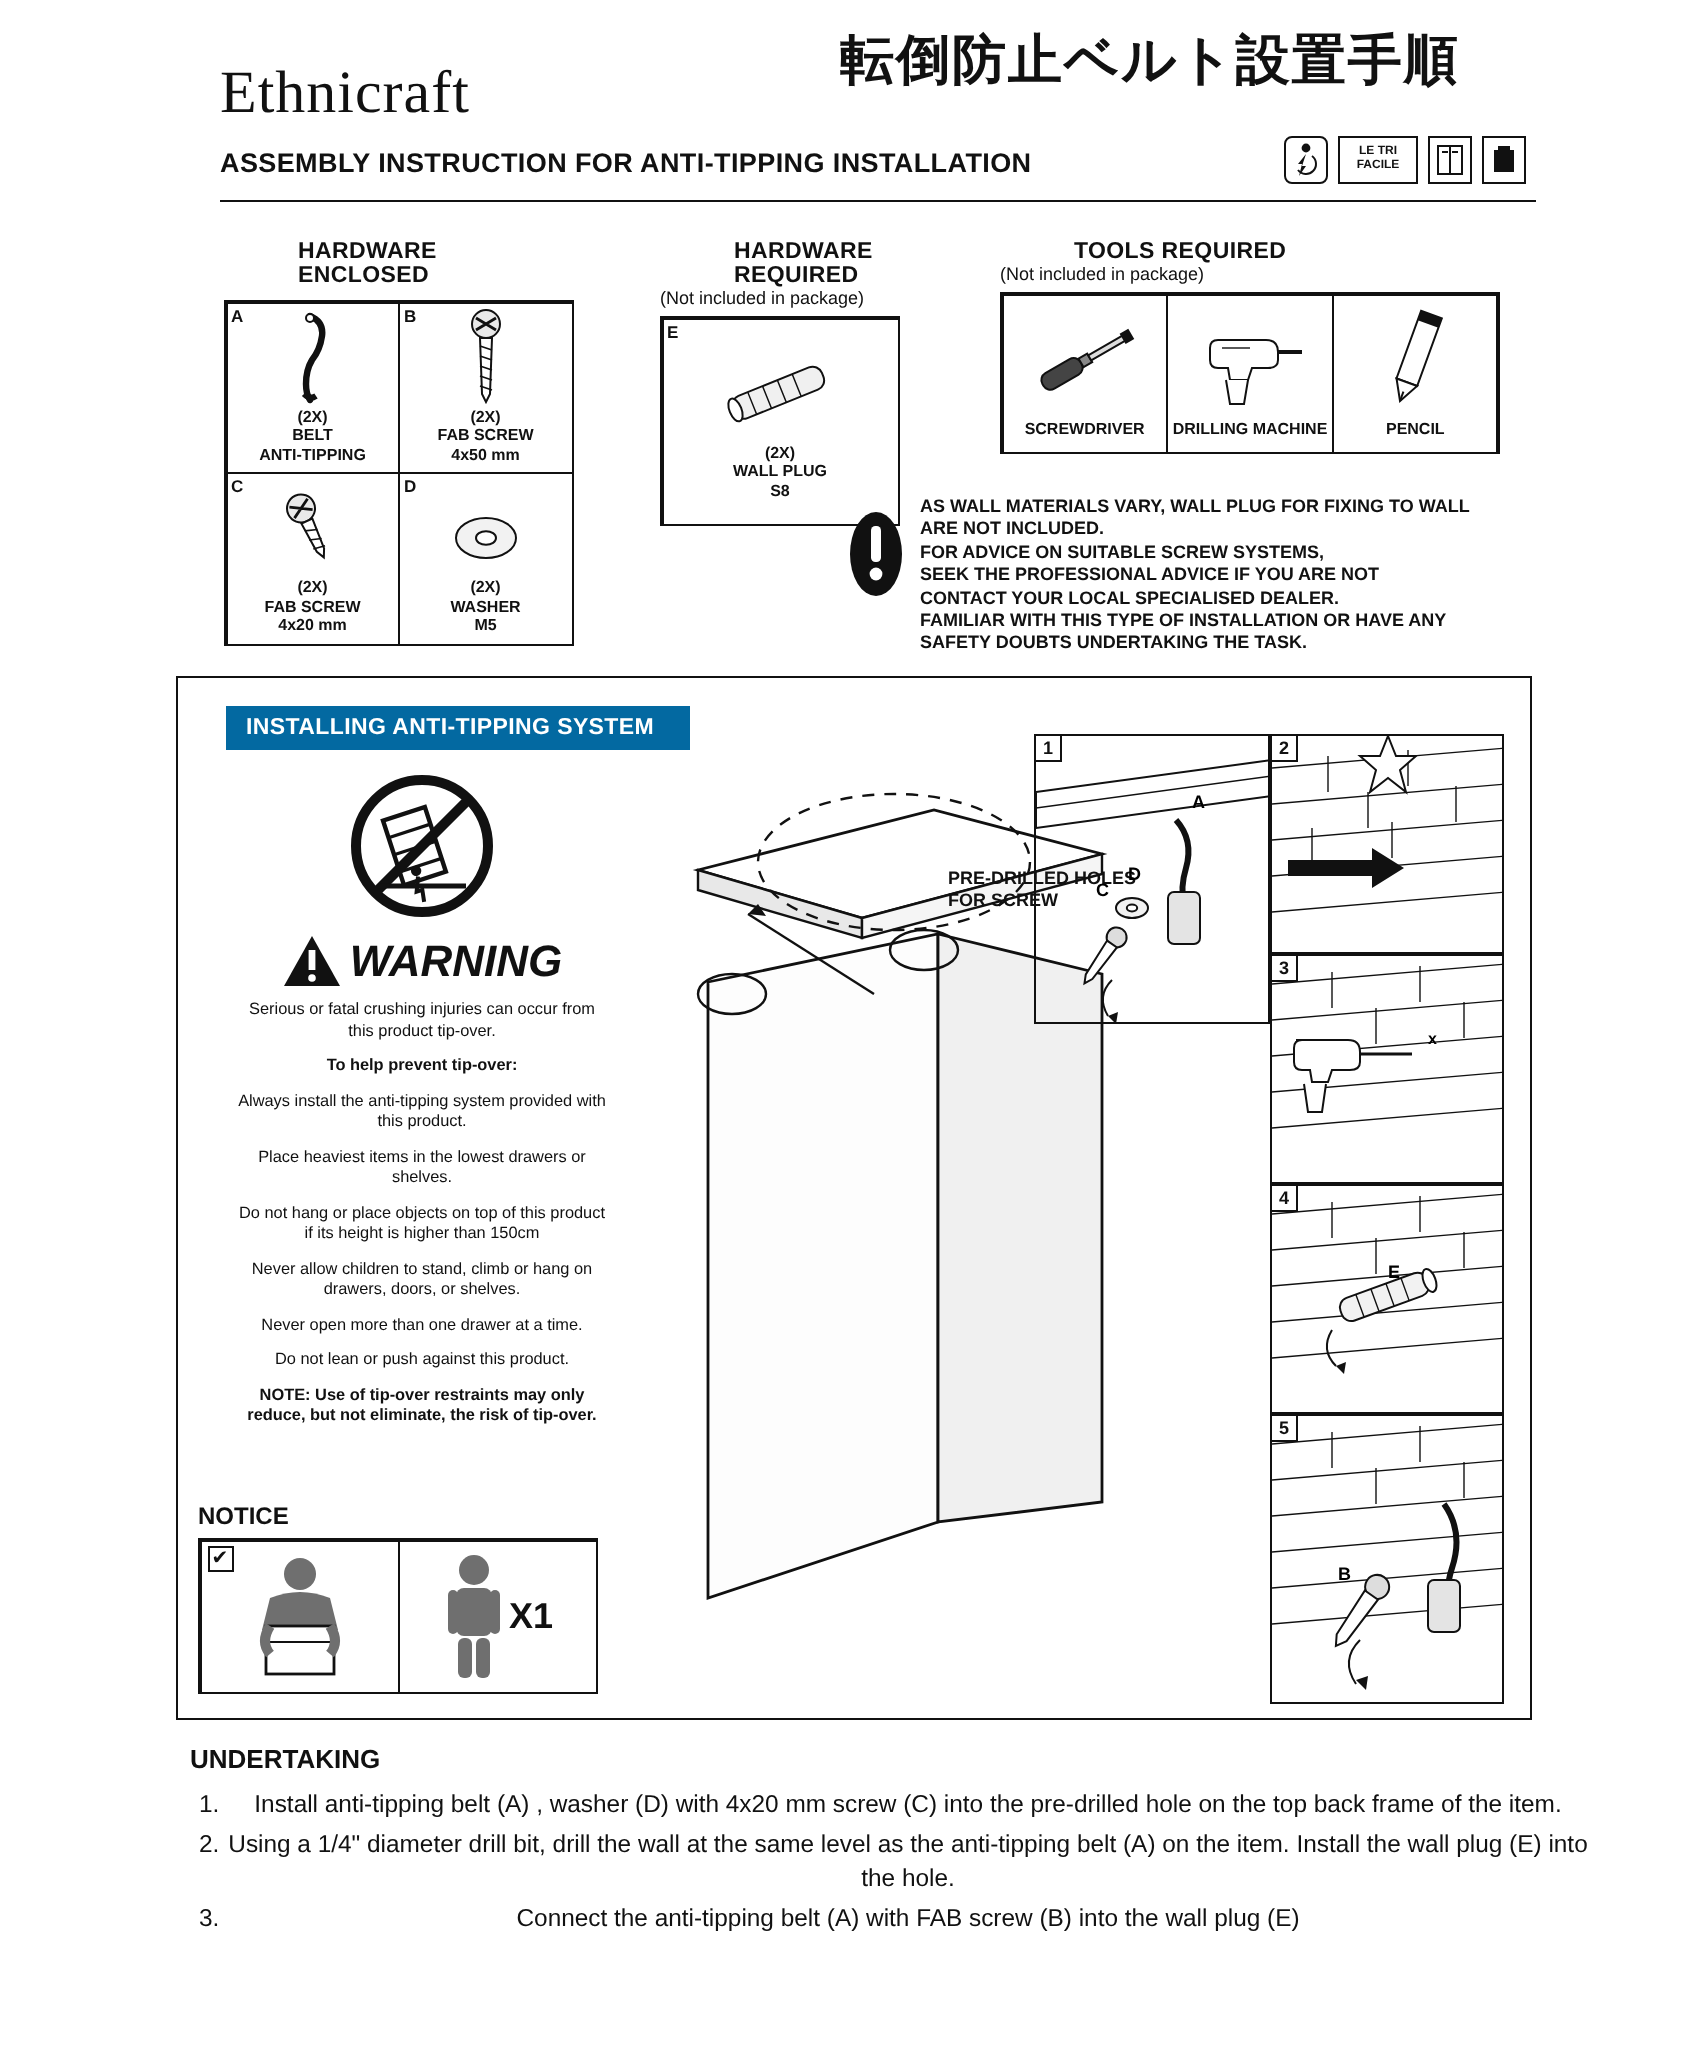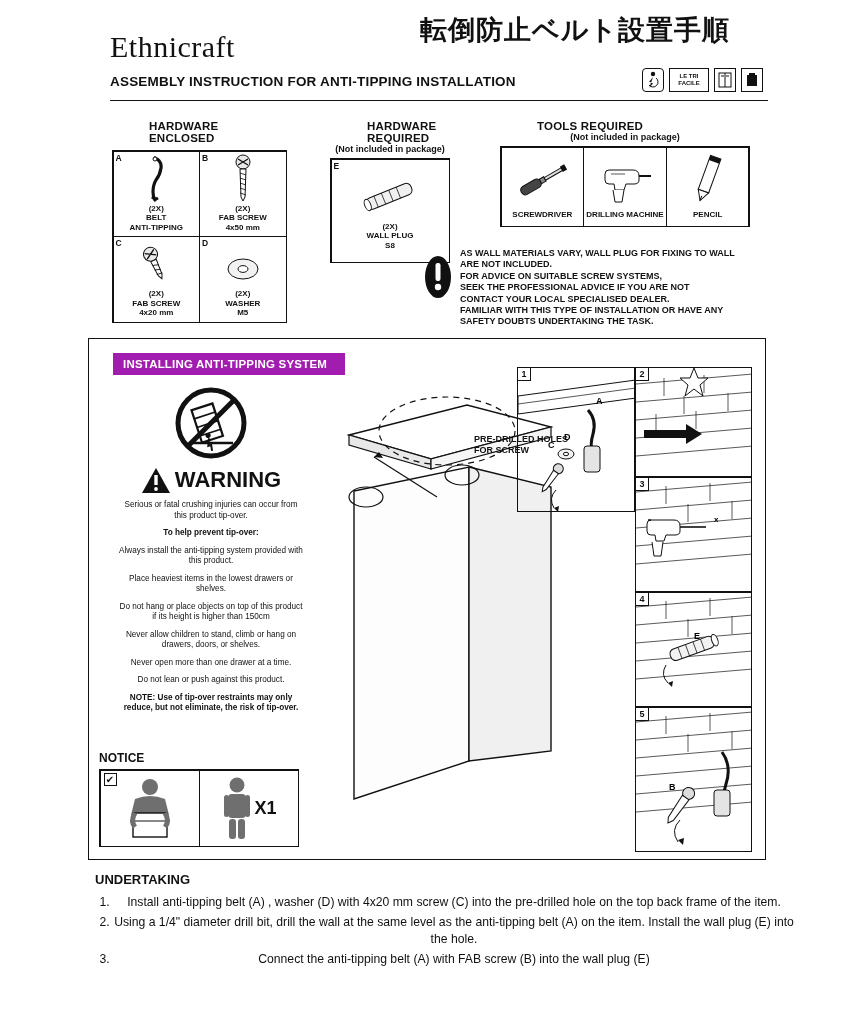--- a/index.html
+++ b/index.html
@@ -30,21 +30,21 @@
     font-size: 13.5px; font-weight: 700; letter-spacing: .2px;
   }
   .hdr-icons { position: absolute; right: 90px; top: 68px; display:flex; gap:5px; align-items:center; }
   .hdr-icons .ic { width: 22px; height: 24px; border:1.2px solid #111; display:flex; align-items:center; justify-content:center; font-size:9px; }
   .hdr-icons .ic.round { border-radius: 4px; }
   .hdr-icons .ic.letri { width: 40px; font-size:6px; line-height:7px; text-align:center; font-weight:700;}
   .rule { position:absolute; left:110px; right:85px; top:100px; height:1px; background:#111; }
 
   
   .sec-title { font-size: 11.5px; font-weight: 700; letter-spacing: .2px; padding-left: 37px; }
-  .sec-sub { font-size: 9px; font-weight: 700; text-align: center; }
+  .sec-sub { font-size: 9px; font-weight: 400; }
 
   
   .hw-enclosed { position:absolute; left:112px; top:120px; width:175px; }
   .hw-req { position:absolute; left:330px; top:120px; width:120px; }
   .tools-req { position:absolute; left:500px; top:120px; width:250px; }
 
   .grid-box { border:1px solid #111; display:grid; }
   .cell { border:1px solid #111; margin:-0.5px; position:relative; padding:4px 2px 4px; text-align:center; }
   .cell .tag { position:absolute; left:2px; top:1px; font-size:8.5px; font-weight:700; }
   .cell .cap { font-size:8px; line-height:9.5px; font-weight:700; }
@@ -56,28 +56,28 @@
   svg { display:block; }
 
   
   .wallnote { position:absolute; left:460px; top:248px; width:310px; font-size:9px; line-height:11.4px; font-weight:700; }
   .excl { position:absolute; left:425px; top:255px; width:26px; height:42px; }
 
   
   .main-panel { position:absolute; left:88px; top:338px; width:678px; height:522px; border:1px solid #111; }
   .install-bar {
     position:absolute; left:24px; top:14px; width:232px; height:22px;
-    background:#a21caf; color:#fff; font-size:11.5px; font-weight:700;
+    background:#0369a1; color:#fff; font-size:11.5px; font-weight:700;
     display:flex; align-items:center; padding-left:10px; letter-spacing:.2px;
   }
 
   
   .warn-wrap { position:absolute; left:22px; top:48px; width:200px; text-align:center; }
   .notipicon { width:72px; height:72px; margin:0 auto 8px; }
-  .warnrow { display:flex; justify-content:center; gap:4px; margin-bottom:6px;}
+  .warnrow { display:flex; align-items:center; justify-content:center; gap:4px; margin-bottom:6px;font-style:italic;}
   .warnrow .tri { width:30px; height:27px; }
   .warnrow .wtxt { font-size:22px; font-weight:700; letter-spacing:0px; }
   .warn-p { font-size:8.2px; line-height:10.5px; margin:0 0 7px; padding:0 8px; }
   .warn-p.b { font-weight:700; }
 
   
   .notice-lbl { position:absolute; left:10px; top:412px; font-size:12px; font-weight:700; }
   .notice-box { position:absolute; left:10px; top:430px; width:200px; height:78px; border:1px solid #111; display:grid; grid-template-columns: 1fr 1fr; }
   .notice-box > div { border:1px solid #111; margin:-0.5px; position:relative; display:flex; align-items:center; justify-content:center; }
   .chk { position:absolute; left:3px; top:2px; width:13px; height:13px; border:1px solid #111; font-size:10px; line-height:12px; text-align:center; }

